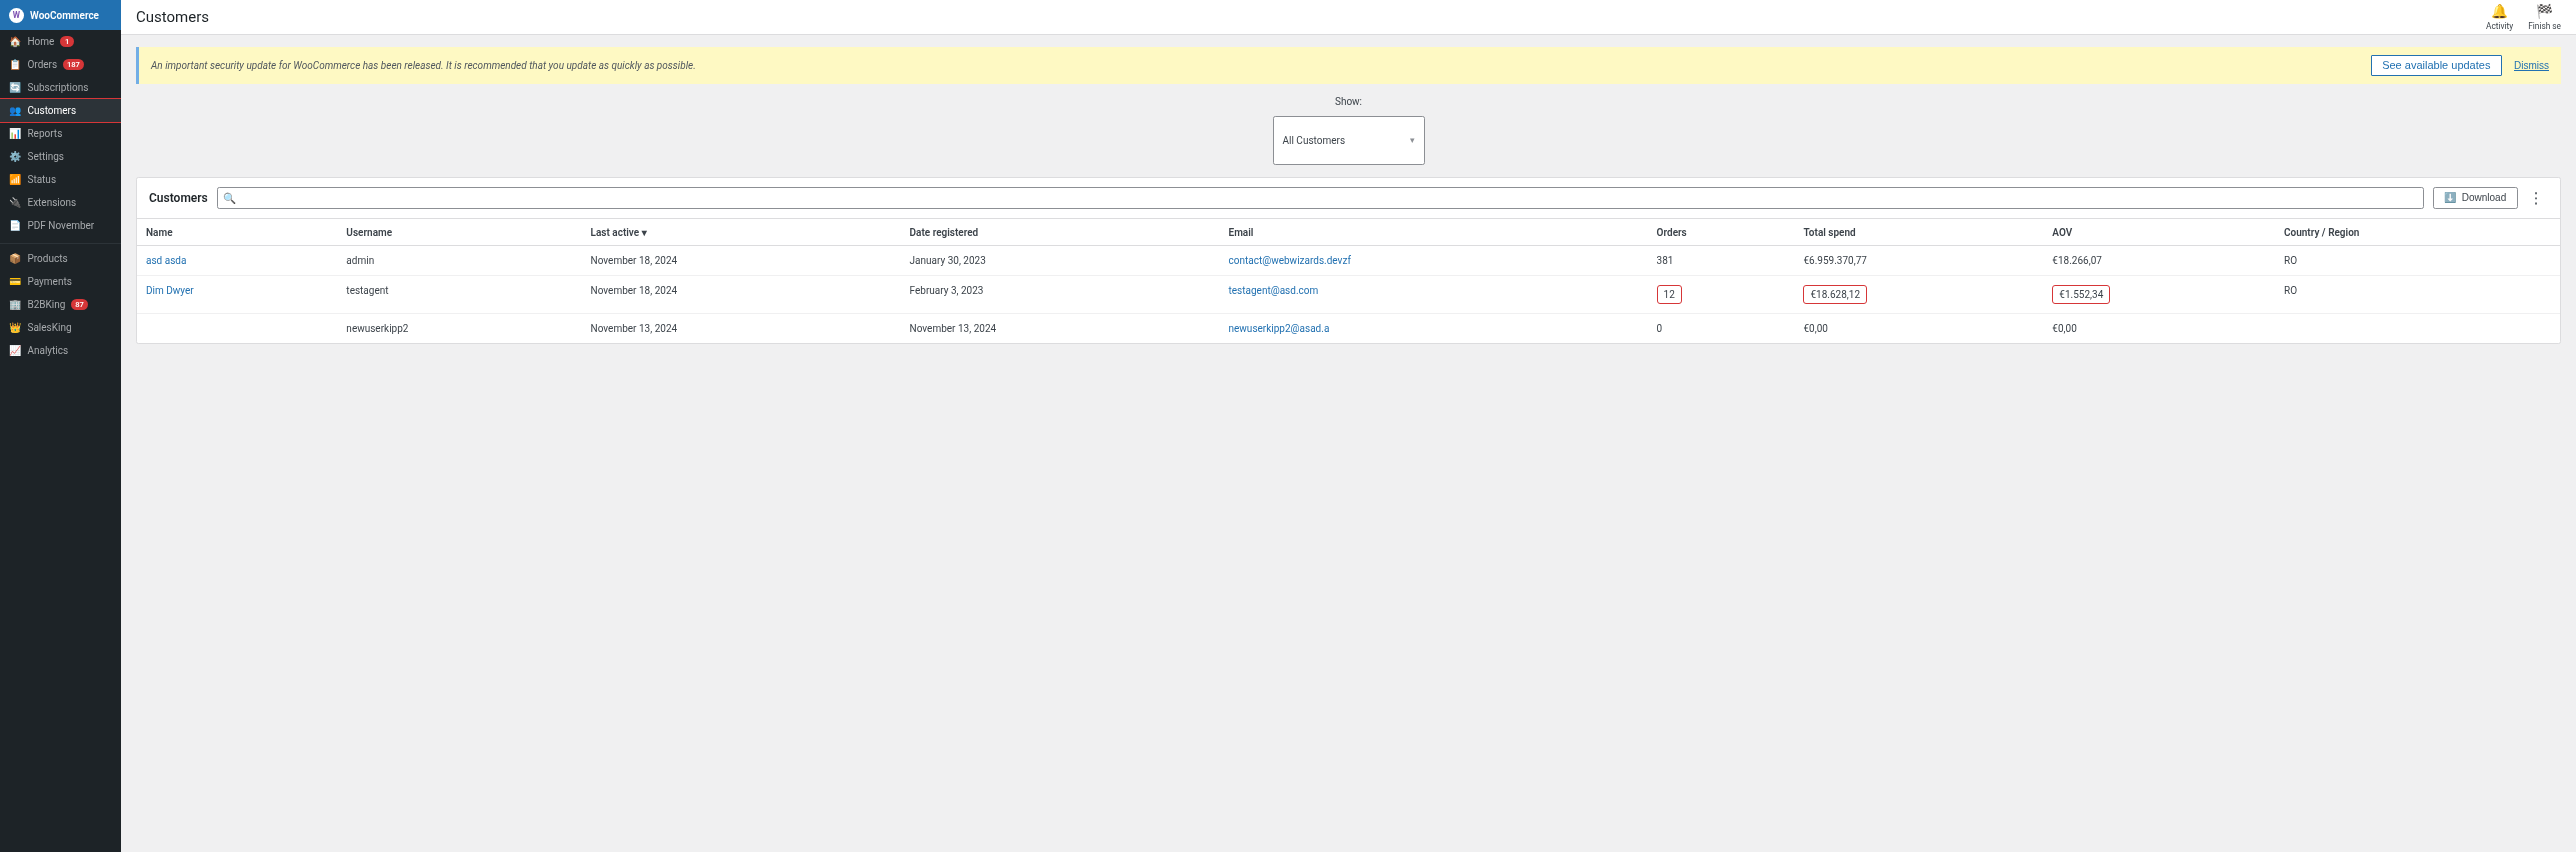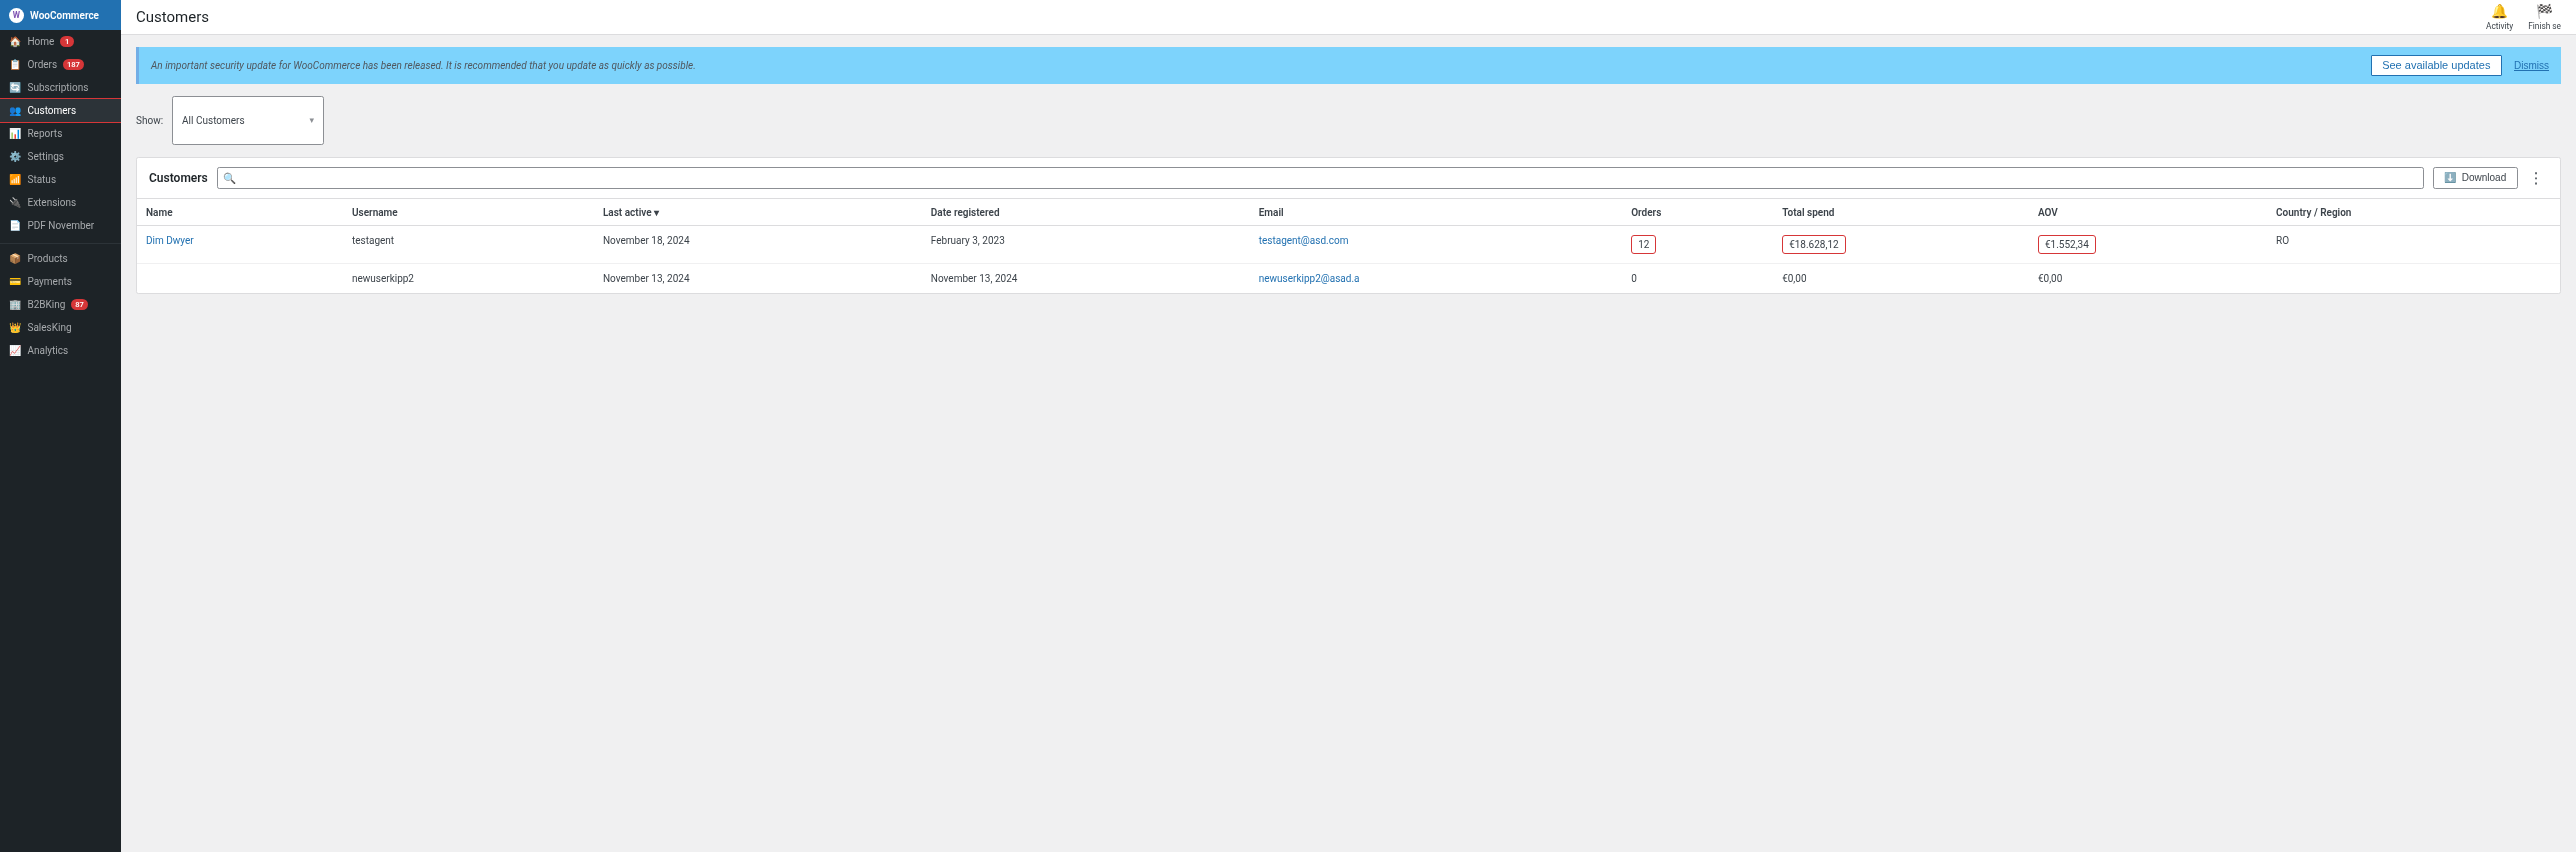--- a/index.html
+++ b/index.html
@@ -80,21 +80,21 @@
       flex-direction: column;
       align-items: center;
       font-size: 8.3px;
       color: #3c434a;
       cursor: pointer;
       gap: 1.5px;
     }
 
     
     .alert-banner {
-      background: #7dd3fc;
+      background: #fef9c3;
       border-left: 3px solid #72aee6;
       margin: 12px 15px 0;
       padding: 7.6px 12px;
       display: flex;
       align-items: center;
       gap: 12px;
       font-size: 10px;
       color: #3c434a;
     }
     .alert-text { flex: 1; font-style: italic; color: #50575e; }
@@ -121,20 +121,21 @@
     .content-area {
       padding: 12px 15px;
     }
 
     
     .show-row {
       display: flex;
       align-items: center;
       gap: 9px;
       margin-bottom: 12px;
+      flex-direction: column;
     }
     .show-label { color: #3c434a; font-size: 10px; }
     .filter-select {
       display: flex;
       align-items: center;
       justify-content: space-between;
       border: 0.8px solid #8c8f94;
       background: #fff;
       border-radius: 2.3px;
       padding: 18px 9px;
@@ -386,20 +387,31 @@
             </th>
             <th>Date registered</th>
             <th>Email</th>
             <th>Orders</th>
             <th>Total spend</th>
             <th>AOV</th>
             <th>Country / Region</th>
           </tr>
         </thead>
         <tbody id="table-body">
+        <tr>
+              <td><a class="link" href="#">asd asda</a></td>
+              <td>admin</td>
+              <td>November 18, 2024</td>
+              <td>January 30, 2023</td>
+              <td><a class="link" href="#">contact@webwizards.devzf</a></td>
+              <td>381</td>
+              <td>€6.959.370,77</td>
+              <td>€18.266,07</td>
+              <td>RO</td>
+            </tr>
             <tr>
               <td><a class="link" href="#">Dim Dwyer</a></td>
               <td>testagent</td>
               <td>November 18, 2024</td>
               <td>February 3, 2023</td>
               <td><a class="link" href="#">testagent@asd.com</a></td>
               <td><span class="cell-highlight">12</span></td>
               <td><span class="cell-highlight">€18.628,12</span></td>
               <td><span class="cell-highlight">€1.552,34</span></td>
               <td>RO</td>

